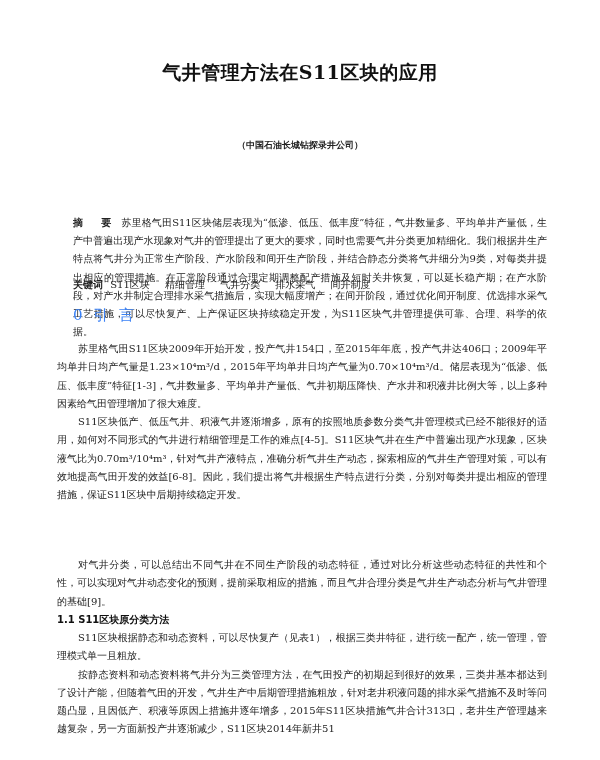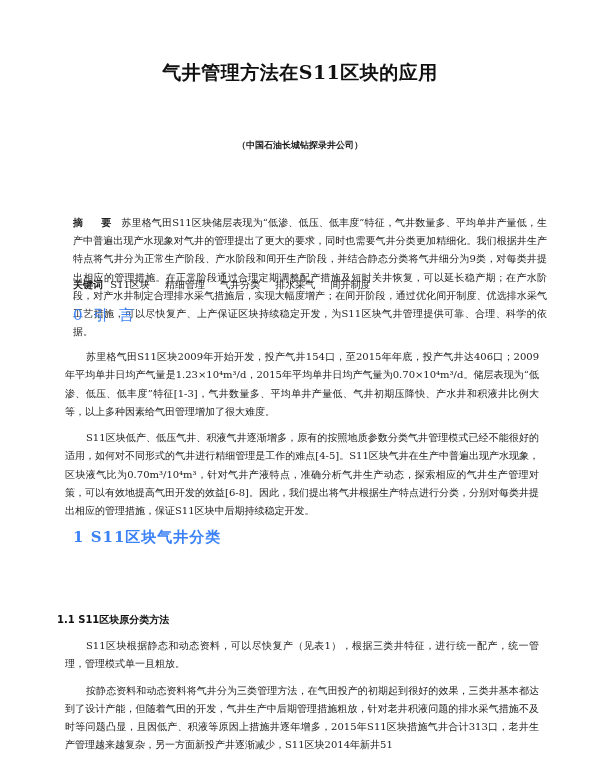--- a/index.html
+++ b/index.html
@@ -13,21 +13,21 @@
   .affil { position:absolute; top:123px; left:0; width:600px; text-align:center;
            font-family:"DejaVu Sans", sans-serif; font-size:9px; font-weight:bold; color:#222; }
   .abstract { position:absolute; left:73px; top:154px; width:474px; font-size:10px; line-height:18.2px; text-align:justify; color:#222;margin-top:44px; }
   .abstract .lbl { font-family:"DejaVu Sans", sans-serif; font-weight:bold; margin-right:6px; letter-spacing:4px; }
   .keywords { position:absolute; left:73px; top:262px; width:474px; font-size:10px; color:#222; }
   .keywords .lbl { font-family:"DejaVu Sans", sans-serif; font-weight:bold; margin-right:4px; }
   .keywords .kw { margin-right:12px; }
   .h1 { position:absolute; left:73px; font-family:"DejaVu Serif", serif; font-size:15px; color:#3b82f6; letter-spacing:3px; }
   .h1b { font-weight:bold; letter-spacing:1px; }
   .body-block { position:absolute; left:57px; width:490px; font-size:10px; line-height:18.3px; text-align:justify; color:#222; }
-  .body-block p { margin:8px; text-indent:21px; }
+  .body-block p { margin:0; text-indent:21px; }
   .h2 { position:absolute; left:57px; font-family:"DejaVu Sans", sans-serif; font-weight:bold; font-size:10px; color:#111; }
   .pageno { position:absolute; top:755px; left:290px; font-size:6px; color:#999; }
 </style>
 </head>
 <body>
 
 <div class="page">
   <div class="title">气井管理方法在S11区块的应用</div>
   <div class="affil">（中国石油长城钻探录井公司）</div>
 
@@ -43,21 +43,23 @@
     <span class="kw">排水采气</span>
     <span class="kw">间开制度</span>
   </div>
 
   <div class="h1" style="top:290px;">0 引 言</div>
   <div class="body-block" style="top:324px;">
     <p>苏里格气田S11区块2009年开始开发，投产气井154口，至2015年年底，投产气井达406口；2009年平均单井日均产气量是1.23×10⁴m³/d，2015年平均单井日均产气量为0.70×10⁴m³/d。储层表现为“低渗、低压、低丰度”特征[1-3]，气井数量多、平均单井产量低、气井初期压降快、产水井和积液井比例大等，以上多种因素给气田管理增加了很大难度。</p>
     <p>S11区块低产、低压气井、积液气井逐渐增多，原有的按照地质参数分类气井管理模式已经不能很好的适用，如何对不同形式的气井进行精细管理是工作的难点[4-5]。S11区块气井在生产中普遍出现产水现象，区块液气比为0.70m³/10⁴m³，针对气井产液特点，准确分析气井生产动态，探索相应的气井生产管理对策，可以有效地提高气田开发的效益[6-8]。因此，我们提出将气井根据生产特点进行分类，分别对每类井提出相应的管理措施，保证S11区块中后期持续稳定开发。</p>
   </div>
 
-  <div class="h1 h1b" style="top:512px;">1 S11区块气井分类</div>
+  <div class="body-block" style="top:540px;">
+    <p>对气井分类，可以总结出不同气井在不同生产阶段的动态特征，通过对比分析这些动态特征的共性和个性，可以实现对气井动态变化的预测，提前采取相应的措施，而且气井合理分类是气井生产动态分析与气井管理的基础[9]。</p>
+  </div>
 
   <div class="h2" style="top:597px;">1.1 S11区块原分类方法</div>
   <div class="body-block" style="top:613px;">
     <p>S11区块根据静态和动态资料，可以尽快复产（见表1），根据三类井特征，进行统一配产，统一管理，管理模式单一且粗放。</p>
     <p>按静态资料和动态资料将气井分为三类管理方法，在气田投产的初期起到很好的效果，三类井基本都达到了设计产能，但随着气田的开发，气井生产中后期管理措施粗放，针对老井积液问题的排水采气措施不及时等问题凸显，且因低产、积液等原因上措施井逐年增多，2015年S11区块措施气井合计313口，老井生产管理越来越复杂，另一方面新投产井逐渐减少，S11区块2014年新井51</p>
   </div>
 
   <div class="pageno">· · ·</div>
 </div>
 

